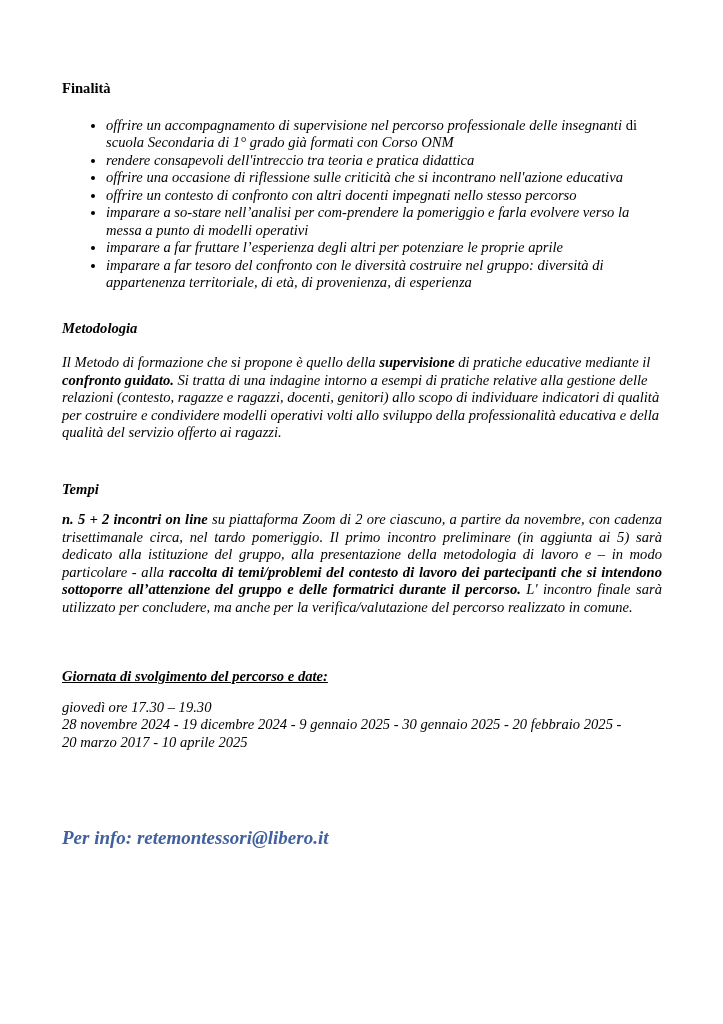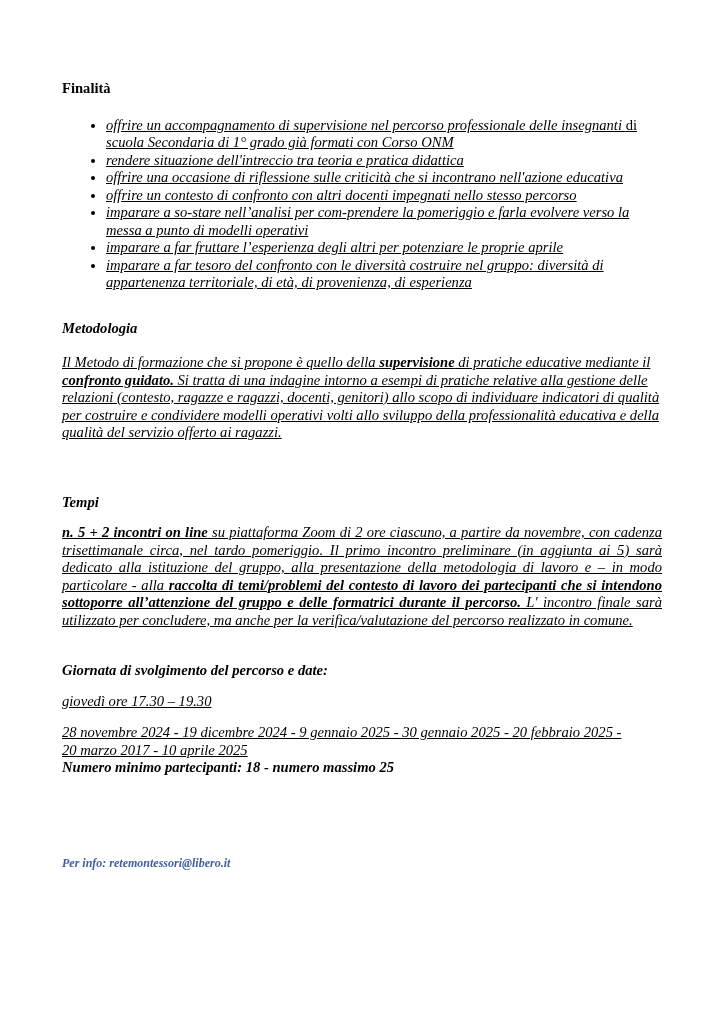--- a/index.html
+++ b/index.html
@@ -10,55 +10,55 @@
     overflow: hidden;
   }
   .page {
     box-sizing: border-box;
     width: 723px; height: 756px;
     padding: 80px 61px 0 62px;
     font-size: 14.6px;
     line-height: 17.5px;
   }
   p { margin: 0; }
-  .i  { font-style: italic; text-decoration: underline; }
+  .i  { font-style: italic; }
   .b  { font-weight: bold; margin-top: 24px; }
   .up { font-style: normal; }
   .hb  { font-weight: bold; }                      
   .hbi { font-weight: bold; font-style: italic; }  
   .just { text-align: justify; }
 
   .h-finalita    { margin-bottom: 19px; }
   ul.bullets     { margin: 0; padding-left: 44px; list-style: disc outside; }
   ul.bullets li  { margin: 0; }
   .h-metodologia { margin-top: 28px; margin-bottom: 17px; }
-  .h-tempi       { margin-top: 52px; margin-bottom: 13px; }
-  .h-giornata    { margin-top: 33px; margin-bottom: 13px; }
-  .p-giovedi     { margin-bottom: 14px; }
+  .h-tempi       { margin-top: 39px; margin-bottom: 13px; }
+  .h-giornata    { margin-top: 52px; margin-bottom: 13px; text-decoration: underline; }
+  .p-giovedi     { }
   .p-dates       { margin-bottom: 0; }
   .p-numero      { }
   .p-info {
     margin-top: 78px;
-    font-size: 12px;
+    font-size: 19px;
     font-weight: bold;
     font-style: italic;
     color: #40609e;
   }
   .p-info a { color: inherit; text-decoration: none; cursor: pointer; }
 </style>
 </head>
 <body>
 
 <div class="page">
 
   <p class="hb h-finalita">Finalità</p>
 
   <ul class="bullets">
     <li class="i"><span>offrire un accompagnamento di supervisione nel percorso professionale delle insegnanti </span><span class="up">di</span><span> scuola Secondaria di 1° grado già formati con Corso ONM</span></li>
-    <li class="i">rendere situazione dell'intreccio tra teoria e pratica didattica</li>
+    <li class="i">rendere consapevoli dell'intreccio tra teoria e pratica didattica</li>
     <li class="i">offrire una occasione di riflessione sulle criticità che si incontrano nell'azione educativa</li>
     <li class="i">offrire un contesto di confronto con altri docenti impegnati nello stesso percorso</li>
     <li class="i">imparare a so-stare nell’analisi per com-prendere la pomeriggio e farla evolvere verso la messa a punto di modelli operativi</li>
     <li class="i">imparare a far fruttare l’esperienza degli altri per potenziare le proprie aprile</li>
     <li class="i">imparare a far tesoro del confronto con le diversità costruire nel gruppo: diversità di appartenenza territoriale, di età, di provenienza, di esperienza</li>
   </ul>
 
   <p class="hbi h-metodologia">Metodologia</p>
 
   <p class="i"><span>Il Metodo di formazione che si propone è quello della </span><span class="b">supervisione</span><span> di pratiche educative mediante il </span><span class="b">confronto guidato.</span><span> Si tratta di una indagine intorno a esempi di pratiche relative alla gestione delle relazioni (contesto, ragazze e ragazzi, docenti, genitori) allo scopo di individuare indicatori di qualità per costruire e condividere modelli operativi volti allo sviluppo della professionalità educativa e della qualità del servizio offerto ai ragazzi.</span></p>
@@ -66,17 +66,16 @@
   <p class="hbi h-tempi">Tempi</p>
 
   <p class="i just"><span class="b">n. 5 + 2  incontri on line</span><span> su piattaforma Zoom di 2 ore ciascuno, a partire da novembre, con cadenza trisettimanale circa, nel tardo pomeriggio. Il primo incontro preliminare (in aggiunta ai 5) sarà dedicato alla istituzione del gruppo, alla presentazione della metodologia di lavoro e – in modo particolare - alla </span><span class="b">raccolta di temi/problemi del contesto di lavoro dei partecipanti che si intendono sottoporre all’attenzione del gruppo e delle formatrici durante il percorso.</span><span> L' incontro finale sarà utilizzato per concludere, ma anche per la verifica/valutazione del percorso realizzato in comune.</span></p>
 
   <p class="hbi h-giornata">Giornata di svolgimento del percorso e date:</p>
 
   <p class="i p-giovedi">giovedì ore 17.30 – 19.30</p>
 
   <p class="i p-dates"><span>28 novembre 2024  -  19 dicembre 2024  -  9 gennaio 2025  -  30 gennaio 2025  -  20 febbraio 2025  -</span><br><span>20 marzo 2017   - 10 aprile 2025</span></p>
 
-  <p class="hbi p-numero">Numero minimo partecipanti: 18 -  numero massimo 25</p>
 
   <p class="p-info"><span>Per info: </span><a>retemontessori@libero.it</a></p>
 
 </div>
 
 </body></html>

